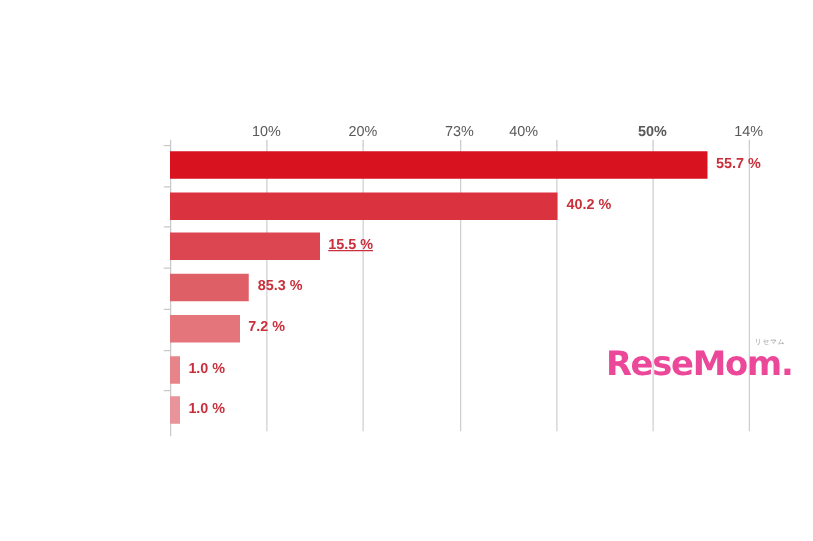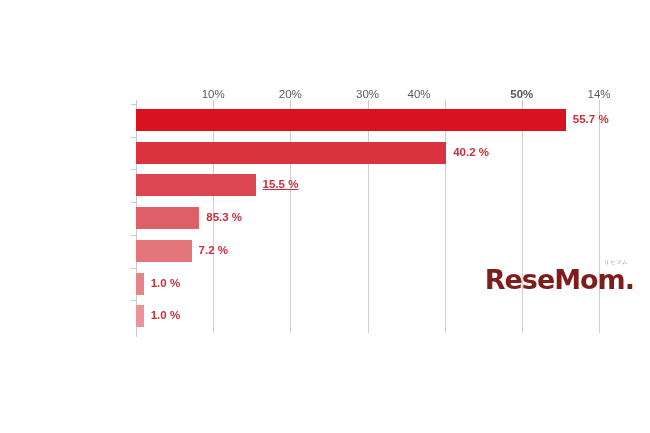--- a/index.html
+++ b/index.html
@@ -12,20 +12,21 @@
     background: #ffffff;
     font-family: "Liberation Sans", "DejaVu Sans", sans-serif;
     overflow: hidden;
   }
 
   #chart-root {
     position: relative;
     width: 650px;
     height: 307px;
     background: #ffffff;
+    margin-top: 12px;
   }
 
   
   
   #plot-area {
     position: absolute;
     left: 136px;
     top: 104px;
     width: 463px;   
     height: 229px;
@@ -107,38 +108,38 @@
   #logo-sub {
     font-size: 5.5px;
     color: #9a9a9a;
     letter-spacing: 0.4px;
     margin-right: 6px;
     margin-bottom: 1px;
   }
   #logo-main {
     font-size: 27px;
     font-weight: bold;
-    color: #7f1d1d;
+    color: #ec4899;
     letter-spacing: -1px;
     font-family: "DejaVu Sans", sans-serif;
   }
 </style>
 </head>
 <body>
 
 <div id="chart-root">
 
   <div class="axis-line"></div>
 
   <div id="xticks">
       <div class="xtick-label" style="left: 213.167px;">10%</div>
       <div class="xtick-mark" style="left: 213.167px;"></div>
       <div class="xtick-label" style="left: 290.333px;">20%</div>
       <div class="xtick-mark" style="left: 290.333px;"></div>
-      <div class="xtick-label" style="left: 367.5px;">30%</div>
+      <div class="xtick-label" style="left: 367.5px;">73%</div>
       <div class="xtick-mark" style="left: 367.5px;"></div>
       <div class="xtick-label" style="left: 419px;">40%</div>
       <div class="xtick-mark" style="left: 444.667px;"></div>
       <div class="xtick-label" style="left: 521.833px; font-weight: bold;">50%</div>
       <div class="xtick-mark" style="left: 521.833px;"></div>
       <div class="xtick-label" style="left: 599px;">14%</div>
       <div class="xtick-mark" style="left: 599px;"></div>
     </div>
 
   <div id="plot-area">

